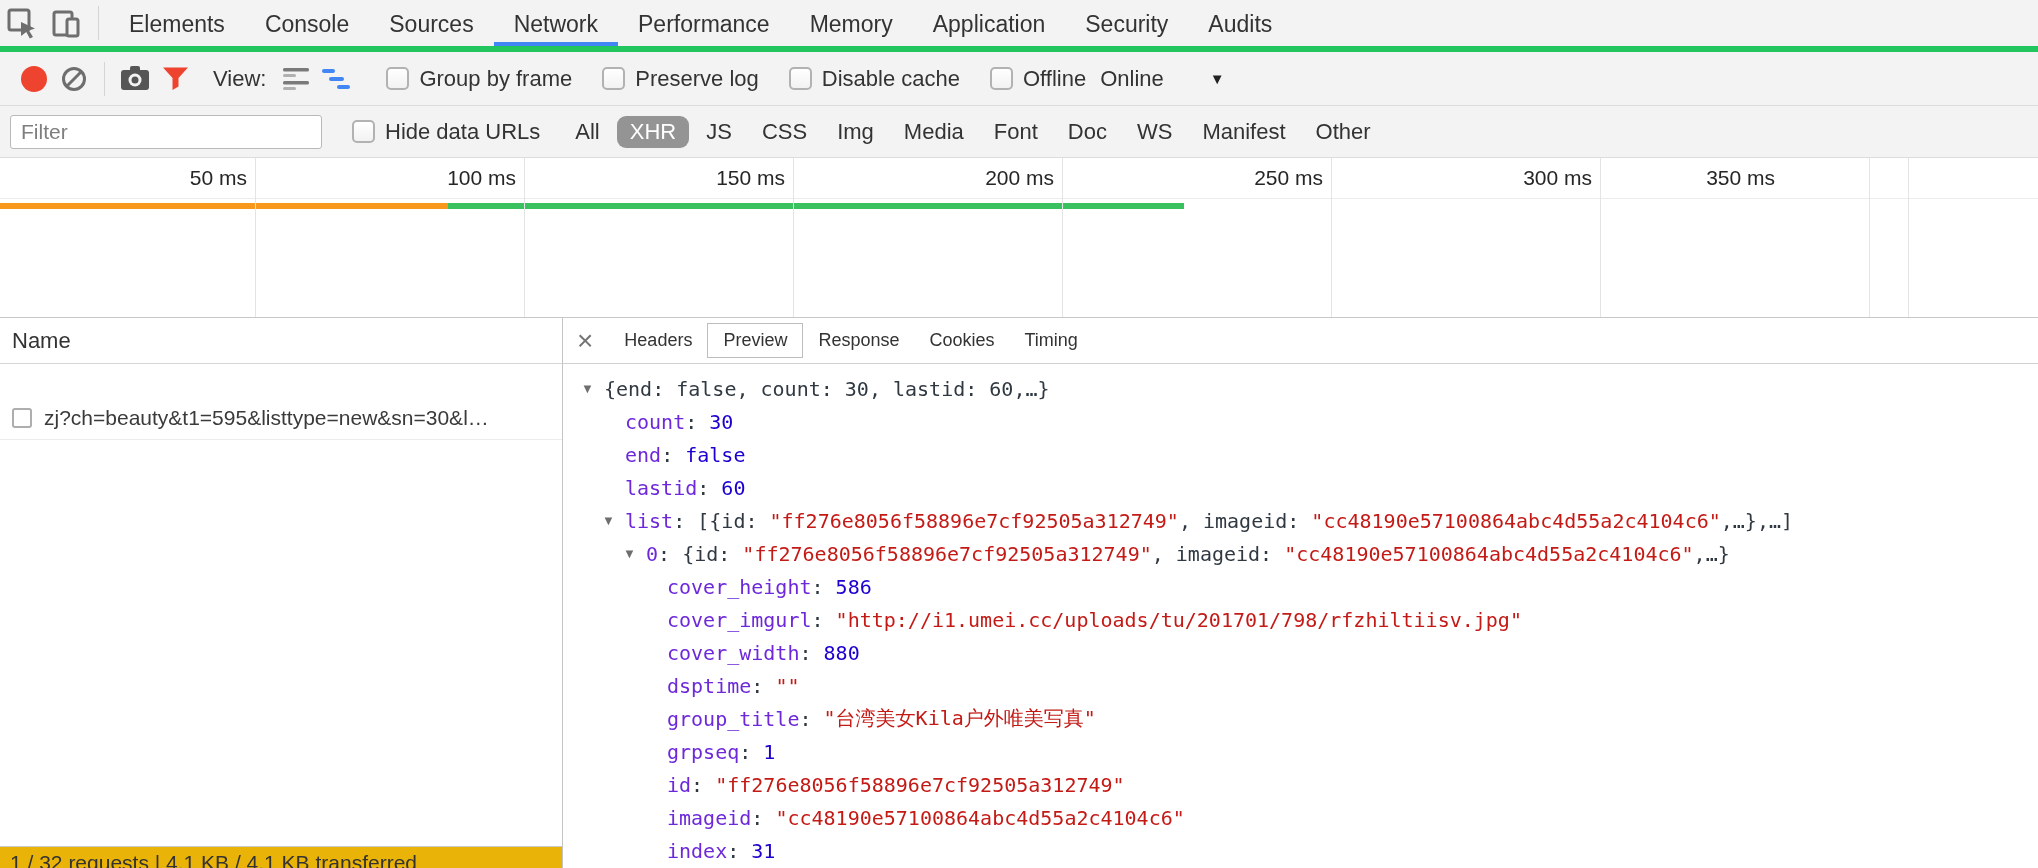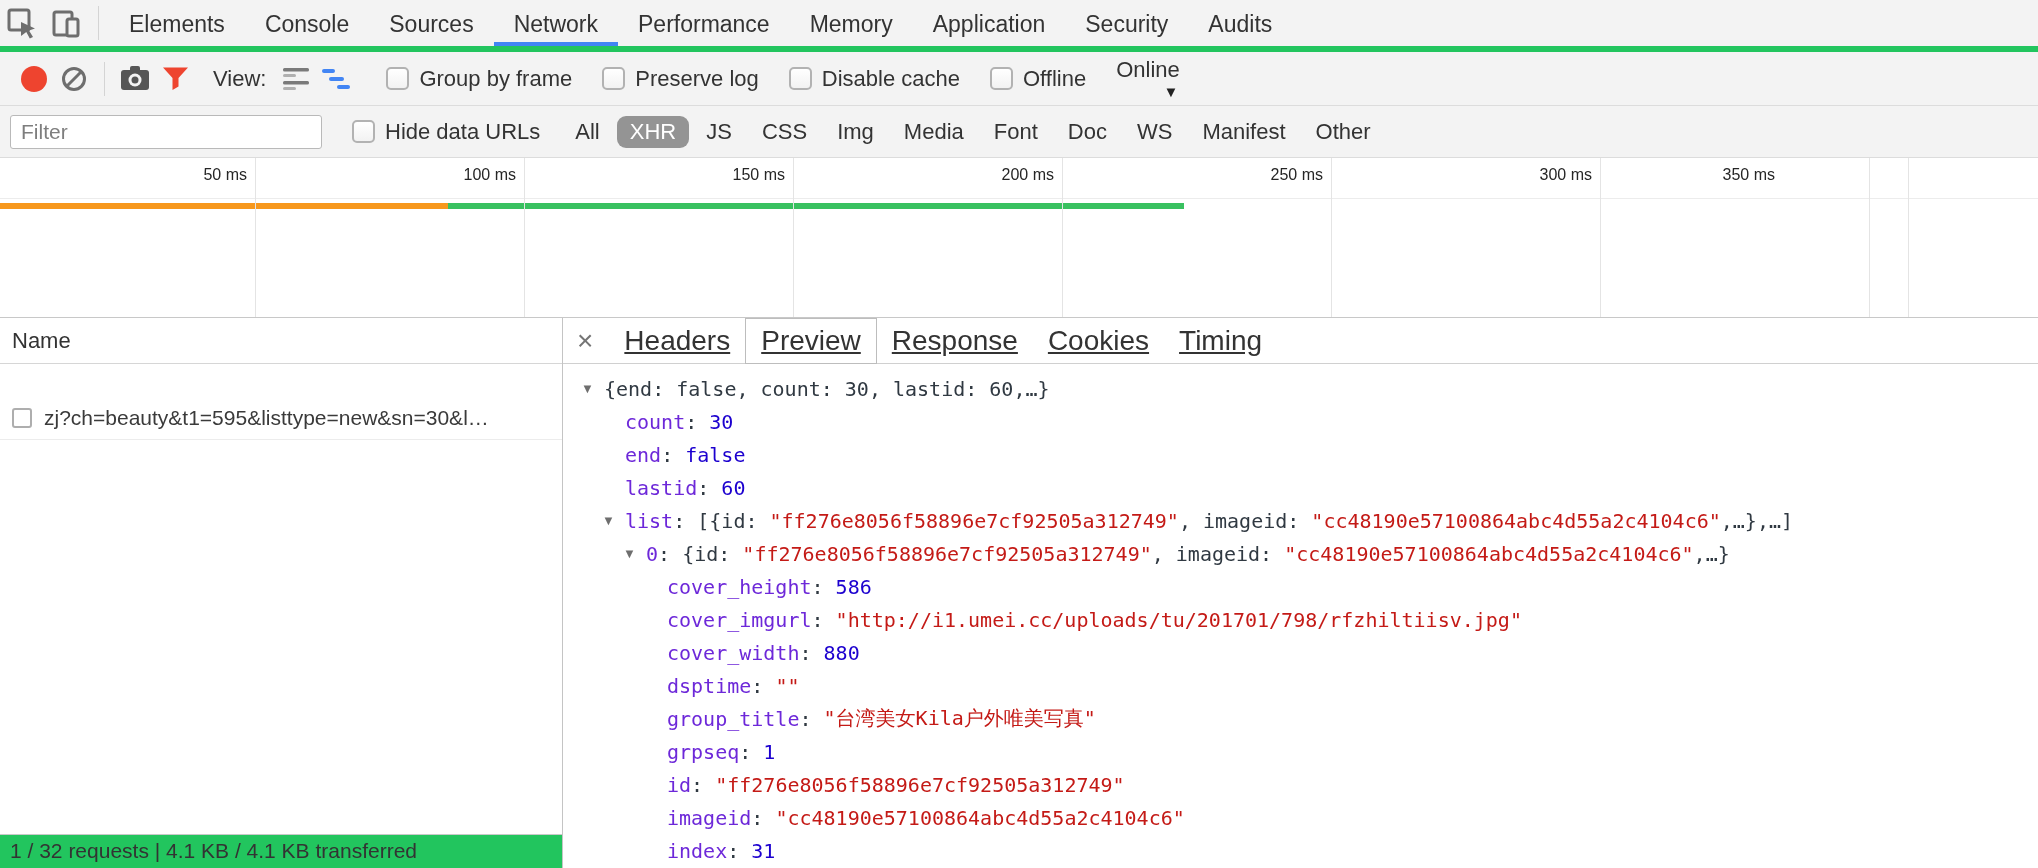--- a/index.html
+++ b/index.html
@@ -31,62 +31,62 @@
   }
   .tbtn { width:40px; height:40px; display:flex; align-items:center; justify-content:center; }
   .record-dot { width:26px; height:26px; border-radius:50%; background:#ee442f; }
   .tb-label { font-size:22px; color:#333; margin:0 10px 0 18px; white-space:nowrap; }
   .cbgroup { display:flex; align-items:center; margin-left:30px; white-space:nowrap; }
   .cb {
     width:23px; height:23px; border:2px solid #b2b2b2; border-radius:5px;
     background:linear-gradient(#ffffff,#f2f2f2); margin-right:10px; flex:0 0 auto;
   }
   .cb-label { font-size:22px; color:#333; }
-  .select { display:flex; align-items:center; margin-left:30px; font-size:22px; color:#333;flex-direction:column; }
+  .select { display:flex; align-items:center; margin-left:14px; font-size:22px; color:#333; }
   .select .dd { font-size:15px; margin-left:46px; color:#222; }
 
   
   .filter-bar {
     height:52px; background:#f3f3f3; border-bottom:1px solid #dcdcdc;
     display:flex; align-items:center; flex:0 0 auto; padding-left:10px;
   }
   .filter-input {
     width:312px; height:34px; border:1px solid #b9b9b9; border-radius:3px;
     font-size:21px; padding:0 10px; color:#333; background:#fff; outline:none;
     font-family:"Liberation Sans", sans-serif;
   }
   .filter-input::placeholder { color:#7e7e7e; }
   .type-pills { display:flex; align-items:center; margin-left:22px; }
   .pill { font-size:22px; color:#333; padding:3px 13px; border-radius:9px; margin-right:4px; white-space:nowrap; }
   .pill.selected { background:#949494; color:#fff; }
 
   
   .overview { position:relative; height:160px; background:#fff; border-bottom:1px solid #c8c8c8; flex:0 0 auto; }
   .gridline { position:absolute; top:0; bottom:0; width:1px; background:#e4e4e4; }
-  .tick-label { position:absolute; top:8px; width:212px; text-align:right; font-size:16px; color:#262626; }
+  .tick-label { position:absolute; top:8px; width:212px; text-align:right; font-size:21px; color:#262626; }
   .ov-hairline { position:absolute; left:0; right:0; top:40px; height:1px; background:#ececec; }
   .bar { position:absolute; top:45px; height:6px; }
   .bar-orange { left:0; width:448px; background:#f7981d; }
   .bar-green { left:448px; width:736px; background:#39c160; }
 
   
   .main { flex:1 1 auto; display:flex; min-height:0; }
   .left-panel { width:563px; flex:0 0 auto; border-right:1px solid #c4c4c4; display:flex; flex-direction:column; background:#fff;gap:32px; }
   .name-header { height:46px; border-bottom:1px solid #d6d6d6; font-size:22px; color:#333; line-height:45px; padding-left:12px; flex:0 0 auto; }
   .req-rows { flex:1 1 auto; overflow:hidden; }
   .req-row { height:44px; display:flex; align-items:center; padding-left:12px; border-bottom:1px solid #ececec; }
   .res-icon { width:20px; height:20px; border:2px solid #aeaeae; border-radius:3px; background:#fff; margin-right:12px; flex:0 0 auto; }
   .req-name { font-size:21px; color:#3a3a3a; white-space:nowrap; overflow:hidden; }
-  .status-bar { height:34px; flex:0 0 auto; border-top:1px solid #c9c9c9; background:#22c55e; font-size:21px; color:#333; line-height:32px; padding-left:10px; white-space:nowrap; }
+  .status-bar { height:22px; flex:0 0 auto; border-top:1px solid #c9c9c9; background:#eab308; font-size:21px; color:#333; line-height:32px; padding-left:10px; white-space:nowrap; }
 
   .right-panel { flex:1 1 auto; display:flex; flex-direction:column; min-width:0; background:#fff; }
   .detail-tabbar { height:46px; flex:0 0 auto; border-bottom:1px solid #d0d0d0; display:flex; align-items:center; padding-left:14px; }
   .close-x { font-size:28px; color:#757575; margin-right:16px; line-height:1; }
   .detail-tabs { display:flex; align-items:center; height:100%; }
-  .dtab { font-size:28px; color:#333; padding:6px 15px; white-space:nowrap;text-decoration:underline; }
+  .dtab { font-size:18px; color:#333; padding:6px 15px; white-space:nowrap; }
   .dtab.selected { border:1px solid #bdbdbd; background:#fff; }
 
   
   .json-tree { flex:1 1 auto; overflow:hidden; padding-top:8px; }
   .tl {
     height:33px; display:flex; align-items:center; white-space:pre;
     font-family:"DejaVu Sans Mono", "Liberation Mono", monospace; font-size:20px;
   }
   .arrow { width:23px; flex:0 0 auto; font-size:13px; color:#6e6e6e; font-family:"Liberation Sans",sans-serif; }
   .spacer { width:23px; flex:0 0 auto; }

